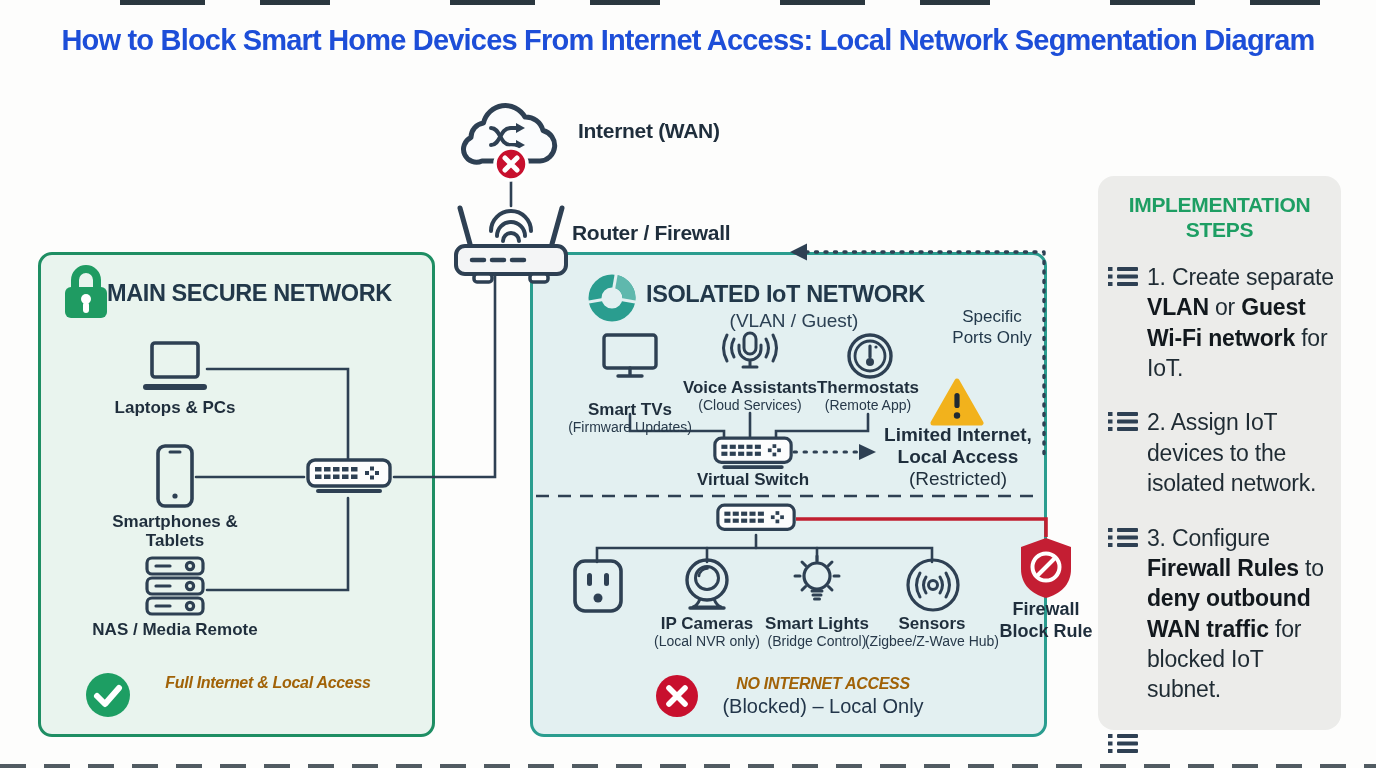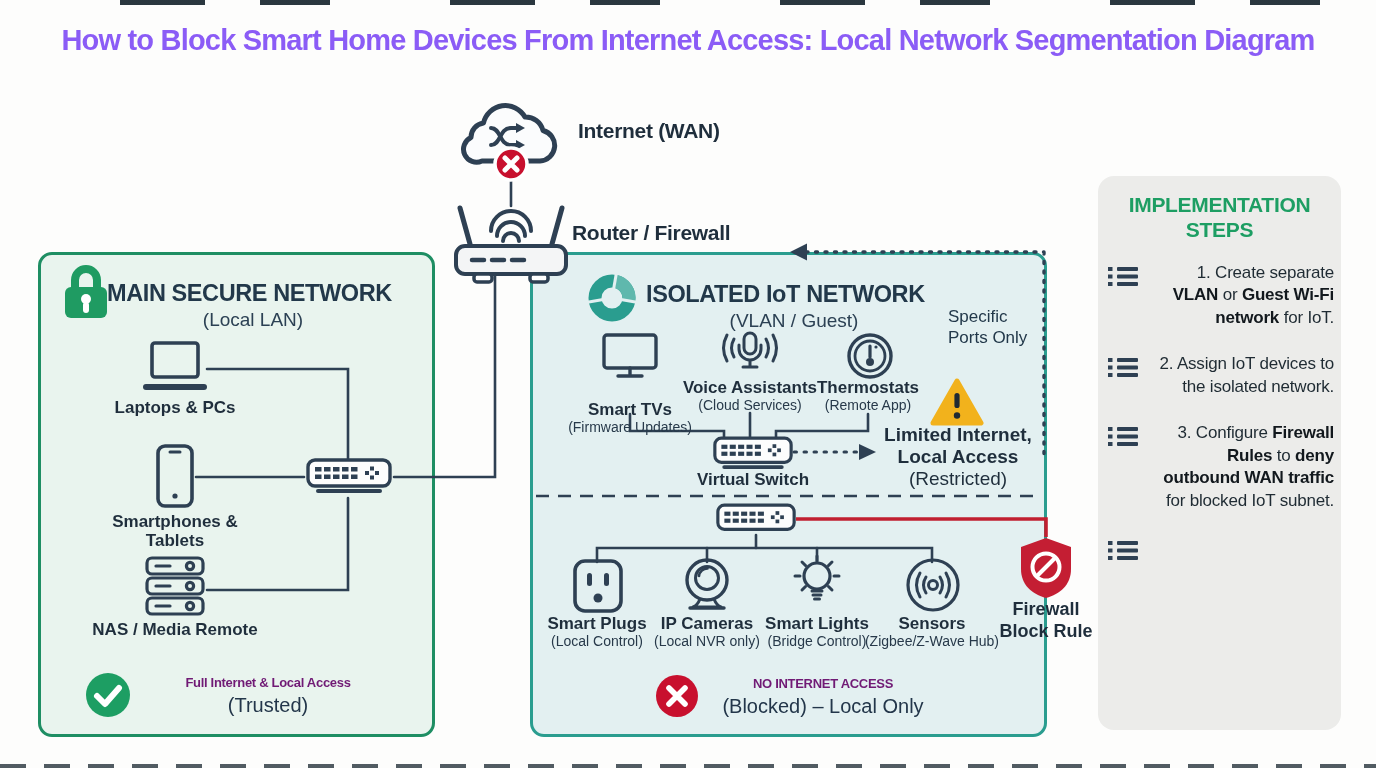--- a/index.html
+++ b/index.html
@@ -5,40 +5,40 @@
   * { margin:0; padding:0; box-sizing:border-box; }
   html,body { background:#fdfdfc; }
   .canvas {
     position:relative; width:1376px; height:768px; overflow:hidden;
     background:#fdfdfc; font-family:"Liberation Sans", sans-serif; color:#22384a;
   }
   .abs { position:absolute; }
   .edge { left:0; width:1376px; pointer-events:none; }
   .edge.top { top:0; height:5px; background:repeating-linear-gradient(90deg, transparent 0 120px, #18262f 120px 205px, transparent 205px 260px, #18262f 260px 330px); opacity:.92; }
   .edge.bottom { bottom:0; height:4px; background:repeating-linear-gradient(90deg, #18262f 0 26px, transparent 26px 44px); opacity:.75; }
-  .page-title { top:24px; left:0; width:1376px; text-align:center; font-size:29px; font-weight:700; letter-spacing:-.8px; color:#8b5cf6; }
+  .page-title { top:24px; left:0; width:1376px; text-align:center; font-size:29px; font-weight:700; letter-spacing:-.8px; color:#1d4ed8; }
   .box { border-radius:14px; }
   .main-box { left:38px; top:252px; width:397px; height:485px; background:#e9f4ee; border:3px solid #1e8e63; }
   .iot-box  { left:530px; top:252px; width:517px; height:485px; background:#e3f0f1; border:3px solid #2a9d8f; }
   .panel { left:1098px; top:176px; width:243px; height:554px; background:#ececea; border-radius:16px; }
   .panel-title { top:192px; left:1098px; width:243px; text-align:center; font-size:21px; font-weight:700; line-height:25px; color:#1d9e63; letter-spacing:-.3px; }
   .steps { left:1108px; top:262px; width:226px; display:flex; flex-direction:column; gap:24px; }
   .step { display:flex; gap:9px; }
   .step svg { flex:none; margin-top:3px; }
-  .step p { font-size:17px; line-height:1.32; color:#1f2b33; letter-spacing:-.2px;text-align:right; }
+  .step p { font-size:23px; line-height:1.32; color:#1f2b33; letter-spacing:-.2px; }
   .step b { color:#12181d; }
   .h-main { font-size:23.5px; font-weight:700; letter-spacing:-.4px; color:#22384a; white-space:nowrap; }
   .h-sub { font-size:19px; color:#2c4154; }
   .dev-label { font-size:17px; font-weight:700; line-height:19px; color:#1f2e3c; }
   .dev-sub { font-size:14px; line-height:17px; color:#27394a; }
   .node-label { font-size:21px; font-weight:700; color:#1f2e3c; letter-spacing:-.3px; white-space:nowrap; }
-  .status-l1 { display:block; font-size:13px; font-weight:700; line-height:23px; color:#701a75; letter-spacing:-.3px; }
+  .status-l1 { display:block; font-size:16px; font-weight:700; line-height:23px; color:#a16207; letter-spacing:-.3px;font-style:italic; }
   .status-l2 { display:block; font-size:20px; line-height:23px; color:#23364a; }
   .center { text-align:center; }
-  .right { text-align:left; }
+  .right { text-align:center; }
   .restricted { font-size:19px; line-height:22px; color:#1f2e3c; }
   .restricted .b { font-weight:700; display:block; }
   .restricted .r { display:block; }
   .ports-note { font-size:17px; line-height:21px; color:#22384a; }
   svg { display:block; }
   .overlay { left:0; top:0; pointer-events:none; }
 </style>
 </head>
 <body>
 
@@ -105,21 +105,20 @@
   </svg>
   <div class="abs node-label" style="left:572px; top:221px;">Router / Firewall</div>
 
   <svg class="abs" style="left:56px; top:262px;" width="60" height="60" viewBox="0 0 60 60">
     <path d="M19 27 V18 a11 11 0 0 1 22 0 V27" stroke="#1f9b62" stroke-width="8" fill="none"></path>
     <rect x="9" y="25" width="42" height="31" rx="6" fill="#1f9b62"></rect>
     <circle cx="30" cy="37" r="5" fill="#ffffff"></circle>
     <rect x="27" y="40" width="6" height="11" rx="3" fill="#ffffff"></rect>
   </svg>
   <div class="abs h-main" style="left:107px; top:280px;">MAIN SECURE NETWORK</div>
-  <div class="abs h-sub center" style="left:107px; top:309px; width:292px;">(Local LAN)</div>
 
   <svg class="abs" style="left:138px; top:340px;" width="74" height="54" viewBox="0 0 74 54">
     <rect x="14" y="3" width="46" height="34" rx="3" fill="none" stroke="#2e4053" stroke-width="3.6"></rect>
     <rect x="5" y="44" width="64" height="6" rx="3" fill="#2e4053"></rect>
   </svg>
   <div class="abs dev-label center" style="left:95px; top:398px; width:160px;">Laptops &amp; PCs</div>
 
   <svg class="abs" style="left:155px; top:443px;" width="40" height="66" viewBox="0 0 40 66">
     <rect x="3" y="3" width="34" height="60" rx="7" fill="none" stroke="#2e4053" stroke-width="3.6"></rect>
     <path d="M15 9 H25" stroke="#2e4053" stroke-width="3" stroke-linecap="round"></path>
@@ -164,21 +163,20 @@
       <rect x="10" y="31" width="66" height="4" rx="2"></rect>
     </g>
   </svg>
 
   <svg class="abs" style="left:84px; top:671px;" width="48" height="48" viewBox="0 0 48 48">
     <circle cx="24" cy="24" r="22" fill="#1d9e63"></circle>
     <path d="M13 25 L21 33 L35 17" stroke="#ffffff" stroke-width="6" fill="none" stroke-linecap="round" stroke-linejoin="round"></path>
   </svg>
   <div class="abs center" style="left:126px; top:671px; width:284px;">
     <span class="status-l1">Full Internet &amp; Local Access</span>
-    <span class="status-l2">(Trusted)</span>
   </div>
 
   <svg class="abs" style="left:584px; top:270px;" width="56" height="56" viewBox="0 0 56 56">
     <circle cx="28" cy="28" r="17" fill="none" stroke="#2a9d8f" stroke-width="13"></circle>
     <path d="M30.95 11.26 A17 17 0 0 1 44.74 30.95" fill="none" stroke="#5fb8ad" stroke-width="13"></path>
     <g stroke="#e3f0f1" stroke-width="3">
       <path d="M29.56 19.14 L32.34 3.38"></path>
       <path d="M36.86 29.56 L52.62 32.34"></path>
       <path d="M19.14 29.56 L3.38 32.34"></path>
     </g>
@@ -277,24 +275,20 @@
         <rect x="64" y="17.5" width="4" height="4"></rect>
     </g>
   </svg>
 
   <svg class="abs" style="left:570px; top:558px;" width="56" height="56" viewBox="0 0 56 56">
     <rect x="5" y="3" width="46" height="50" rx="10" fill="none" stroke="#2e4053" stroke-width="3.6"></rect>
     <rect x="17" y="15" width="5" height="13" rx="2.5" fill="#2e4053"></rect>
     <rect x="34" y="15" width="5" height="13" rx="2.5" fill="#2e4053"></rect>
     <circle cx="28" cy="40" r="4.5" fill="#2e4053"></circle>
   </svg>
-  <div class="abs center" style="left:530px; top:614px; width:134px;">
-    <div class="dev-label">Smart Plugs</div>
-    <div class="dev-sub">(Local Control)</div>
-  </div>
 
   <svg class="abs" style="left:681px; top:556px;" width="52" height="58" viewBox="0 0 52 58">
     <circle cx="26" cy="24" r="20" fill="none" stroke="#2e4053" stroke-width="3.4"></circle>
     <circle cx="26" cy="22" r="11.5" fill="none" stroke="#2e4053" stroke-width="3"></circle>
     <path d="M18 20 A8.5 8.5 0 0 1 26.5 12.5" fill="none" stroke="#2e4053" stroke-width="2.6" stroke-linecap="round"></path>
     <path d="M19 43 C17 48 15 50 12 51 H40 C37 50 35 48 33 43" fill="none" stroke="#2e4053" stroke-width="3" stroke-linejoin="round"></path>
     <path d="M9 52 H43" stroke="#2e4053" stroke-width="3.4" stroke-linecap="round"></path>
   </svg>
   <div class="abs center" style="left:637px; top:614px; width:140px;">
     <div class="dev-label">IP Cameras</div>

